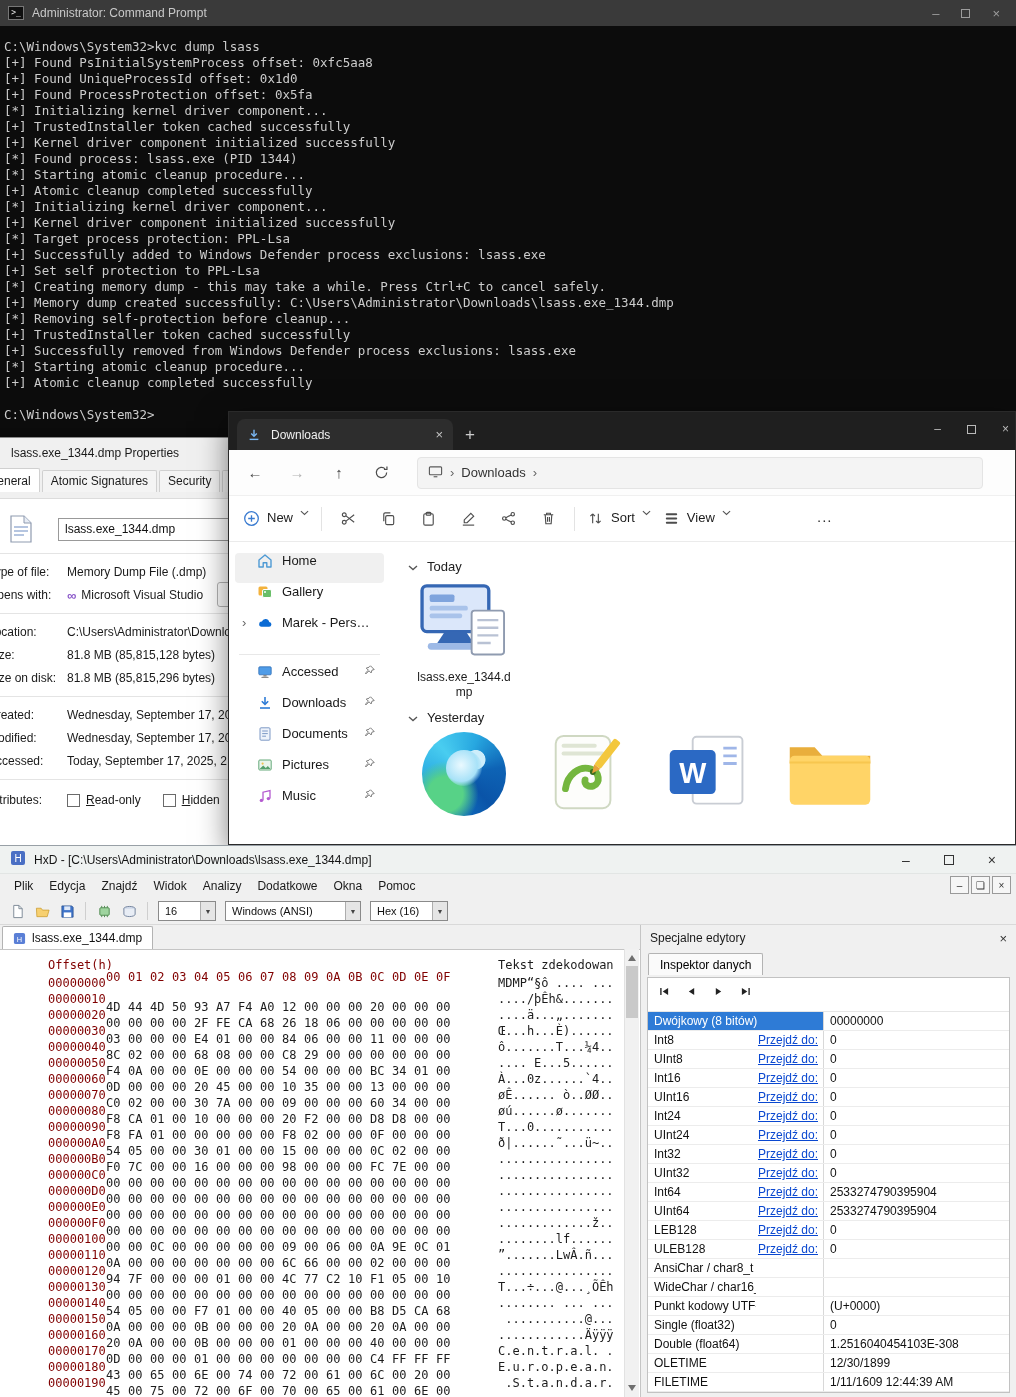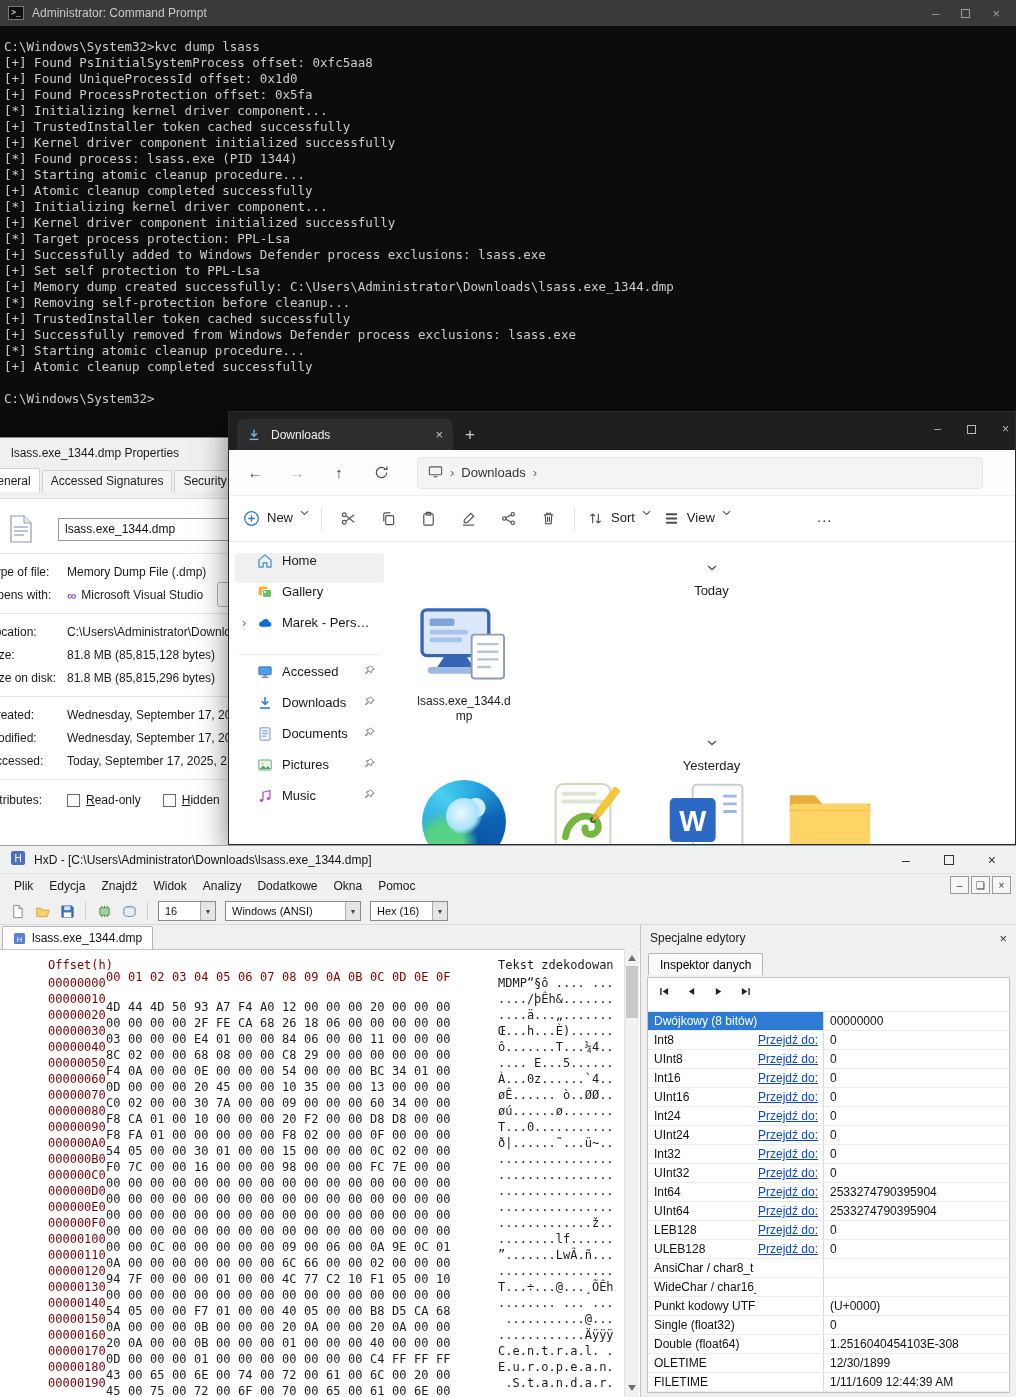--- a/index.html
+++ b/index.html
@@ -75,21 +75,21 @@
   .ex-side { position:absolute; top:132px; left:0; width:161px; bottom:0; padding-top:8px; overflow:hidden; }
   .ex-side-item { height:30px; display:flex; align-items:flex-start; gap:9px; margin:1px 6px; padding:0 8px 0 22px;
                   font-size:13px; color:#191919; border-radius:4px; position:relative; }
   .ex-side-item.selected { background:#f0f0f0; }
   .ex-chev { position:absolute; left:7px; color:#666; font-size:13px; }
   .ex-side-ic { width:16px; display:flex; flex:none; }
   .ex-side-label { white-space:nowrap; overflow:hidden; text-overflow:ellipsis; flex:1; }
   .ex-pin { margin-left:auto; display:flex; flex:none; }
   .ex-side-sep { height:1px; background:#e8e8e8; margin:9px 10px; }
   .ex-main { position:absolute; top:132px; left:161px; right:0; bottom:0; padding:10px 0 0 18px; overflow:hidden; }
-  .ex-group-h { display:flex; align-items:center; gap:9px; font-size:13px; color:#202020; margin:5px 0 6px;flex-direction:column; }
+  .ex-group-h { display:flex; align-items:center; gap:9px; font-size:13px; color:#202020; margin:5px 0 6px; }
   .ex-tiles { display:flex; gap:22px; margin:2px 0 10px 6px; }
   .ex-tile { width:100px; display:flex; flex-direction:column; align-items:center; }
   .ex-tile-ic { height:86px; display:flex; align-items:center; justify-content:center; }
   .ex-tile-label { font-size:12px; line-height:15px; color:#1b1b1b; text-align:center; width:100px;
                    word-break:break-all; margin-top:4px; }
   .icon-edge { width:84px; height:84px; border-radius:50%; position:relative;
     background:
       radial-gradient(circle at 64% 33%, #cdeefb 0 12%, rgba(255,255,255,0) 13%),
       radial-gradient(circle at 28% 74%, #57d287 0 20%, rgba(0,0,0,0) 38%),
       conic-gradient(from 140deg at 50% 50%, #0a54a8, #1173c4, #27a7e0, #49cdf0, #27a7e0, #0e63b5, #0a54a8); }
@@ -175,38 +175,39 @@
       <div class="cmd-line">[+] TrustedInstaller token cached successfully</div>
       <div class="cmd-line">[+] Kernel driver component initialized successfully</div>
       <div class="cmd-line">[*] Found process: lsass.exe (PID 1344)</div>
       <div class="cmd-line">[*] Starting atomic cleanup procedure...</div>
       <div class="cmd-line">[+] Atomic cleanup completed successfully</div>
       <div class="cmd-line">[*] Initializing kernel driver component...</div>
       <div class="cmd-line">[+] Kernel driver component initialized successfully</div>
       <div class="cmd-line">[*] Target process protection: PPL-Lsa</div>
       <div class="cmd-line">[+] Successfully added to Windows Defender process exclusions: lsass.exe</div>
       <div class="cmd-line">[+] Set self protection to PPL-Lsa</div>
+      <div class="cmd-line">[*] Creating memory dump - this may take a while. Press Ctrl+C to cancel safely.</div>
       <div class="cmd-line">[+] Memory dump created successfully: C:\Users\Administrator\Downloads\lsass.exe_1344.dmp</div>
       <div class="cmd-line">[*] Removing self-protection before cleanup...</div>
       <div class="cmd-line">[+] TrustedInstaller token cached successfully</div>
       <div class="cmd-line">[+] Successfully removed from Windows Defender process exclusions: lsass.exe</div>
       <div class="cmd-line">[*] Starting atomic cleanup procedure...</div>
       <div class="cmd-line">[+] Atomic cleanup completed successfully</div>
       <div class="cmd-line"></div>
       <div class="cmd-line">C:\Windows\System32&gt;</div>
     </div>
 </div>
 
 <div id="props" class="window">
   <div class="pr-titlebar">
     <span>lsass.exe_1344.dmp Properties</span>
   </div>
   <div class="pr-tabs">
       <div class="pr-tab active">General</div>
-      <div class="pr-tab">Accessed Signatures</div>
+      <div class="pr-tab">Atomic Signatures</div>
       <div class="pr-tab">Security</div>
       <div class="pr-tab">Details</div>
       <div class="pr-tab">Previous Versions</div>
     </div>
   <div class="pr-page">
     <div class="pr-name-row">
       <span class="pr-fileicon">
         <svg width="26" height="28" viewBox="0 0 26 28">
             <path d="M3 1h13l7 7v19H3z" fill="#fff" stroke="#8f9bb0" stroke-width="1.2"></path>
             <path d="M16 1v7h7" fill="#e8edf5" stroke="#8f9bb0"></path>

